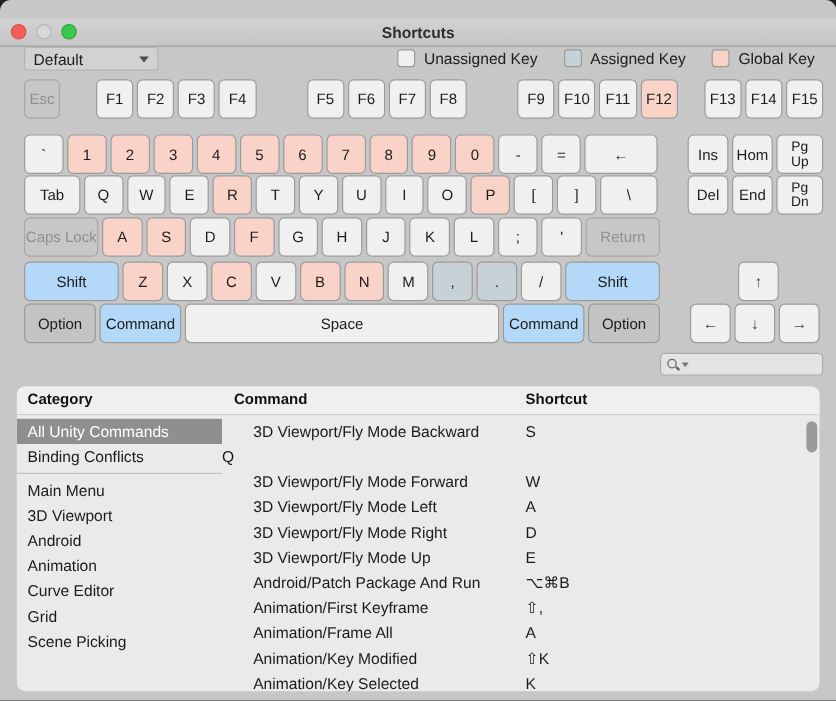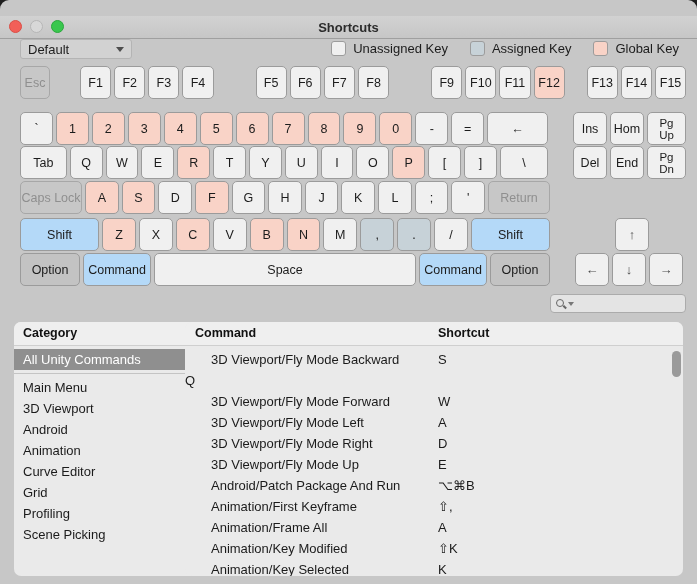--- a/index.html
+++ b/index.html
@@ -231,28 +231,28 @@
   <div class="search">
     <span class="mag"></span>
     <span class="s-caret"></span>
     <input type="text" value="" style="">
   </div>
 
   <div class="panel" id="category-panel">
     <div class="panel-header">Category</div>
     <div class="list" id="category-list">
         <div class="cat-item selected">All Unity Commands</div>
+        <div class="cat-item">Binding Conflicts</div>
         <div class="divider"></div>
         <div class="cat-item">Main Menu</div>
         <div class="cat-item">3D Viewport</div>
         <div class="cat-item">Android</div>
         <div class="cat-item">Animation</div>
         <div class="cat-item">Curve Editor</div>
         <div class="cat-item">Grid</div>
-        <div class="cat-item">Profiling</div>
         <div class="cat-item">Scene Picking</div>
       </div>
     <div class="scrollbar">
       <div class="thumb"></div>
     </div>
   </div>
 
   <div class="panel" id="command-panel">
     <div class="panel-header cmd-header">
       <span class="cmd-col">Command</span>

